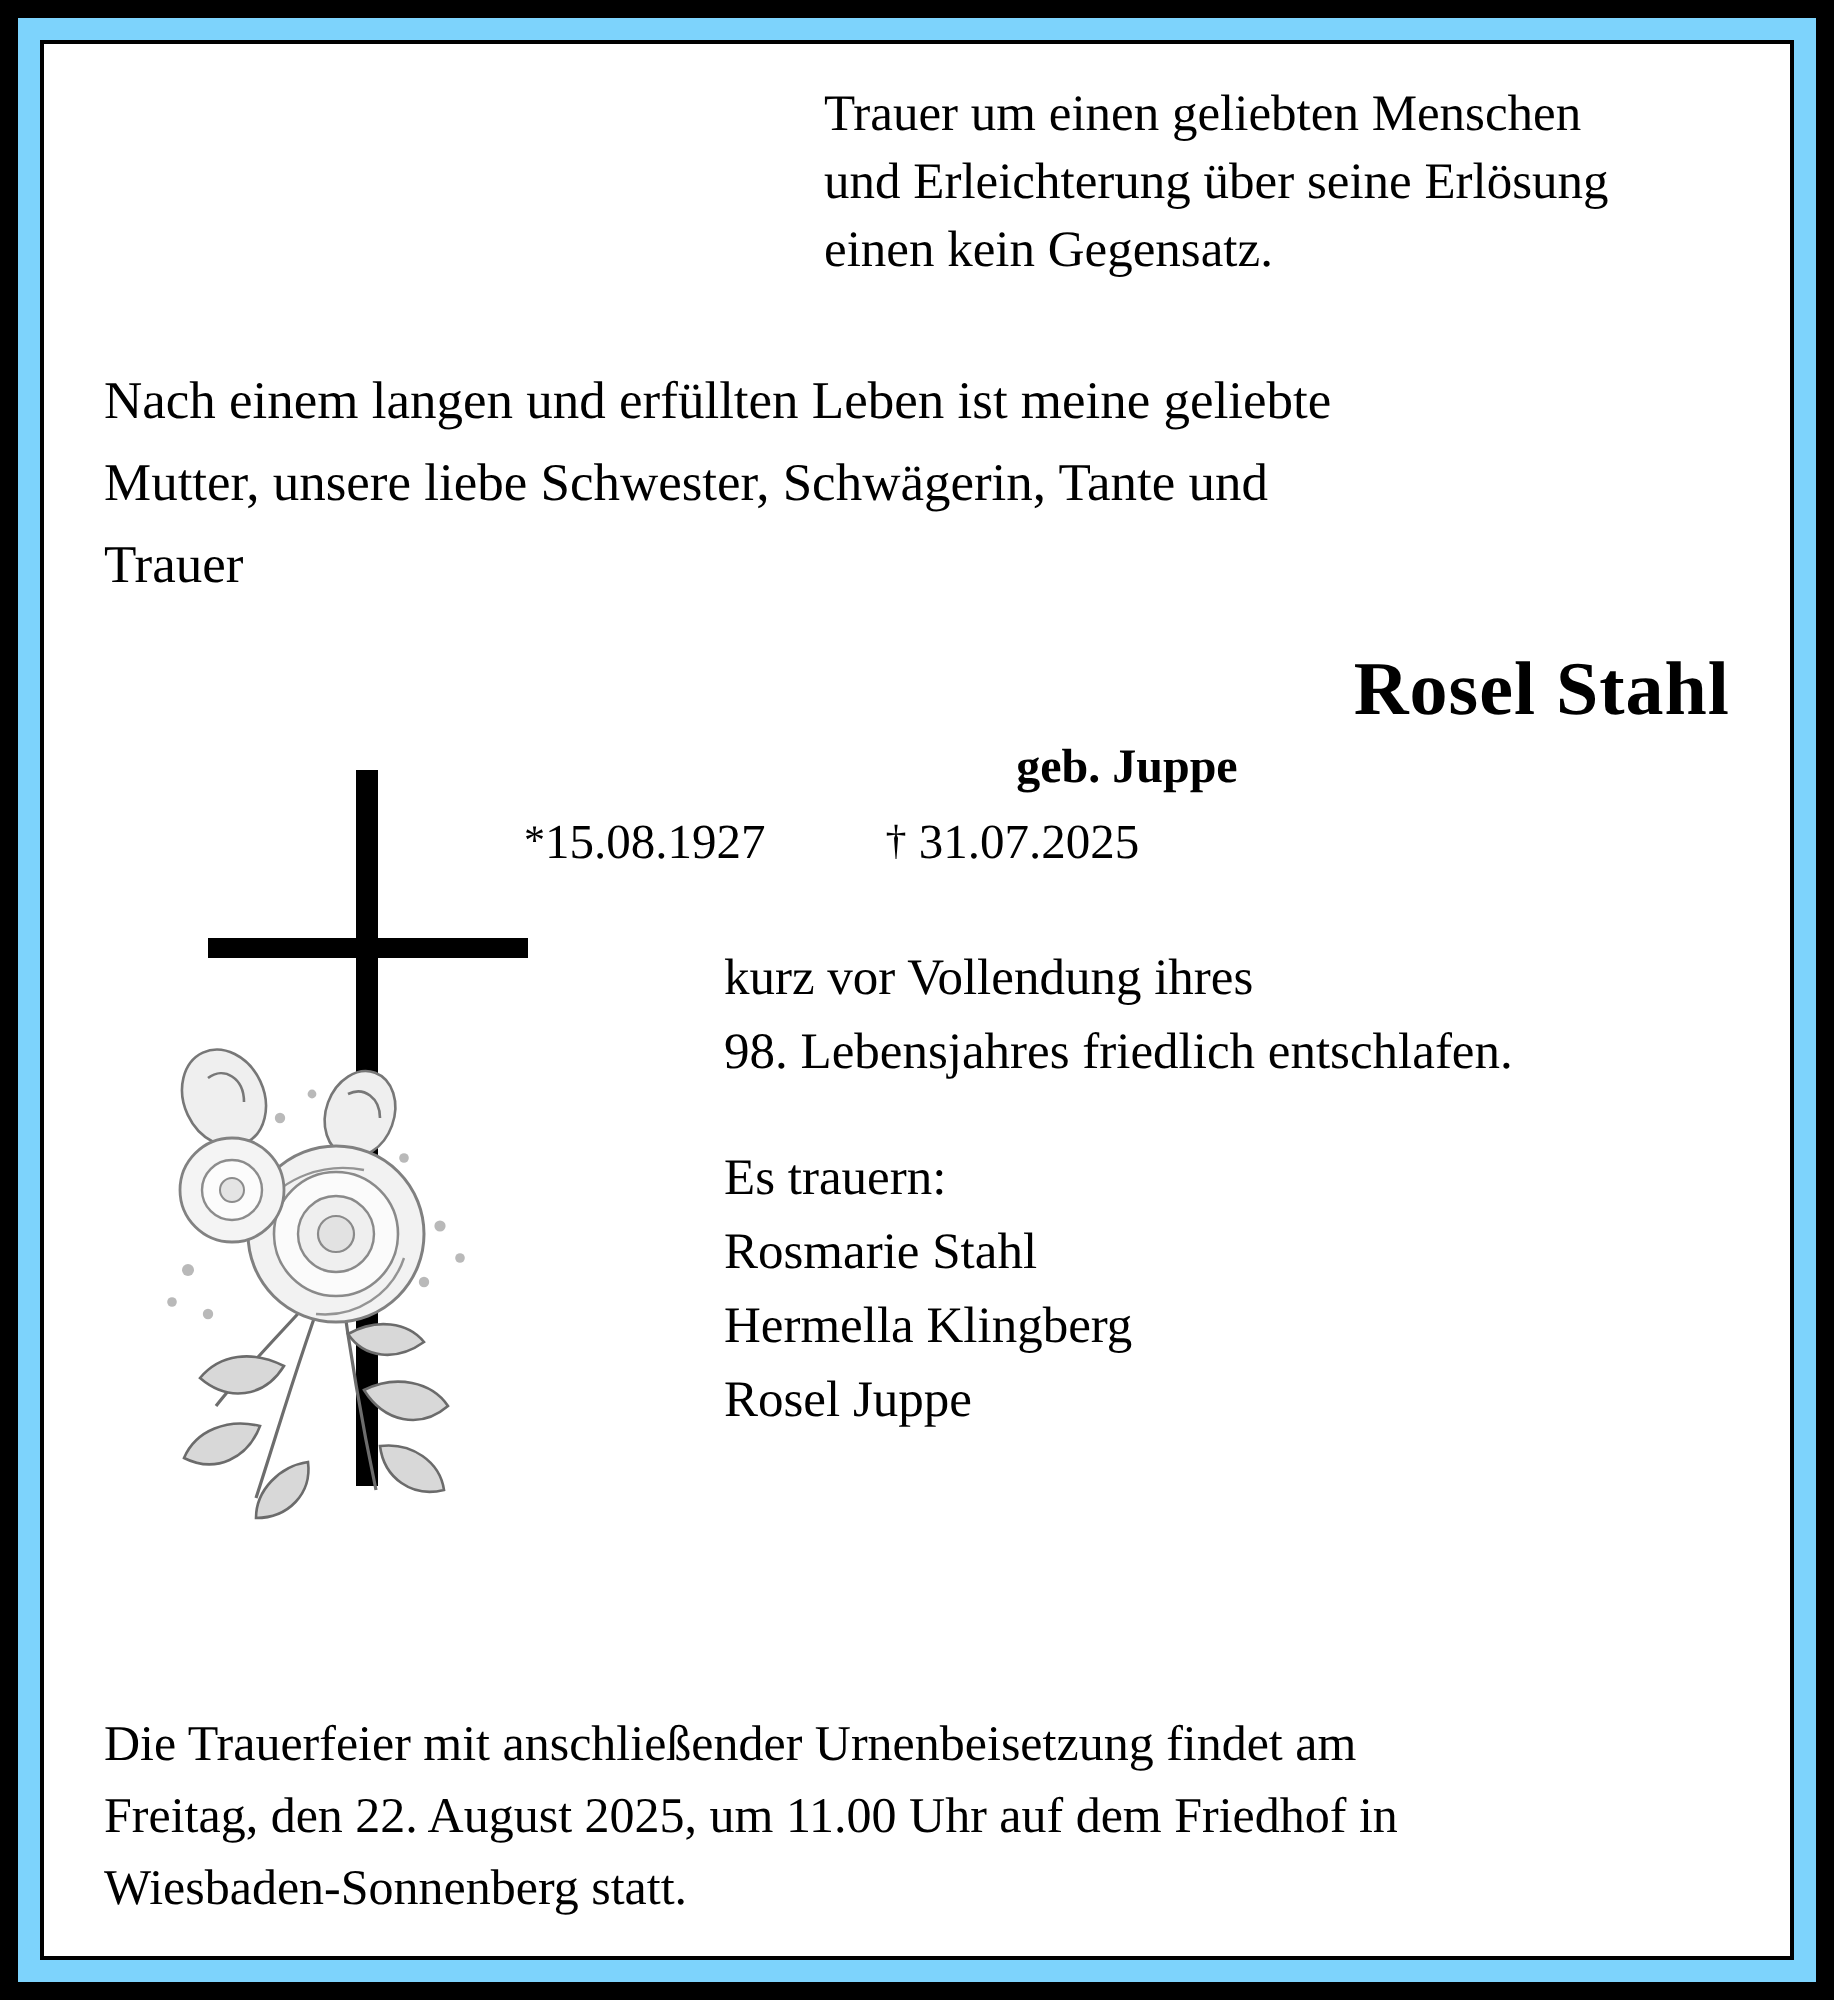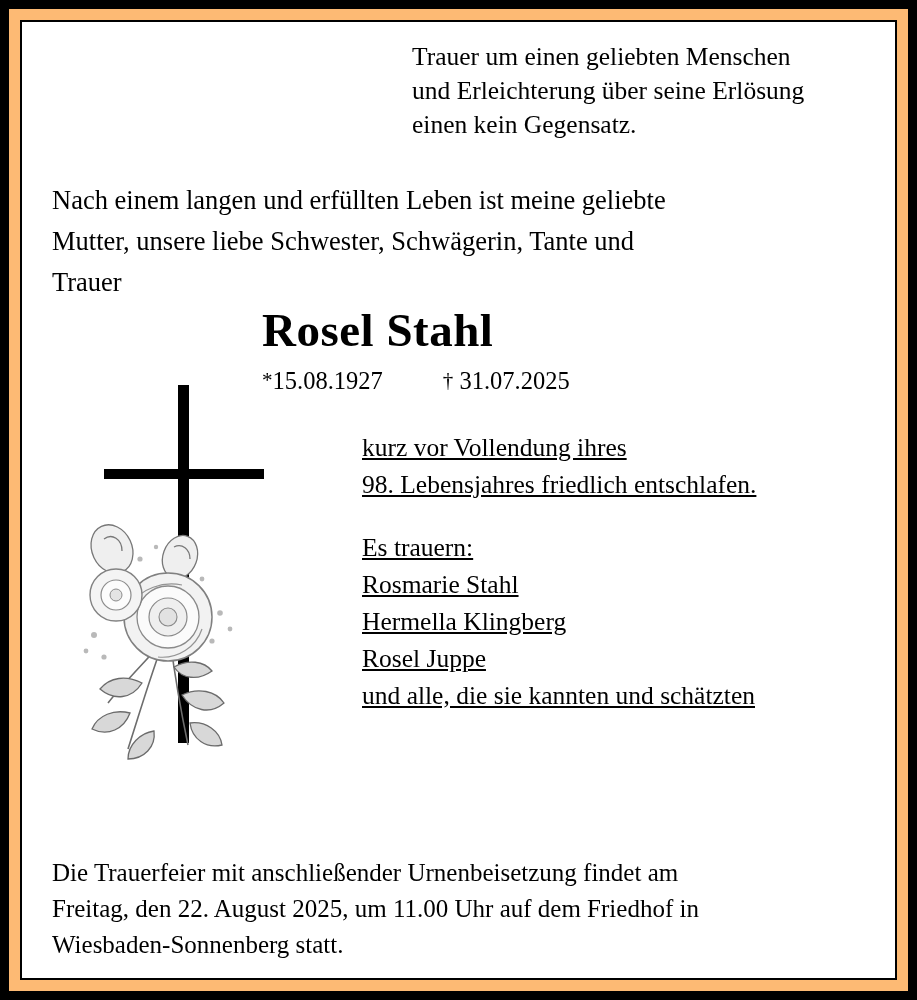--- a/index.html
+++ b/index.html
@@ -12,21 +12,21 @@
     height: 1000px;
     font-family: "Liberation Serif", serif;
     color: #000000;
     overflow: hidden;
   }
   .obituary {
     position: relative;
     width: 917px;
     height: 1000px;
     box-sizing: border-box;
-    background: #fdba74;
+    background: #7dd3fc;
     border: 9px solid #000000;
   }
   .inner {
     position: absolute;
     left: 11px;
     top: 11px;
     right: 11px;
     bottom: 11px;
     border: 2px solid #000000;
     background: #ffffff;
@@ -57,23 +57,24 @@
     margin-top: 38px;
     font-size: 26.5px;
     line-height: 41px;
     text-align: justify;
     text-justify: inter-word;
   }
   .intro .lastline { text-align: left; }
 
   
   .name {
-    text-align: left;
+    margin-top: 20px;
+    text-align: right;
     padding-left: 210px;
-    font-size: 47px;
+    font-size: 38px;
     font-weight: bold;
     letter-spacing: 0.5px;
   }
   .maiden {
     margin-top: 4px;
     text-align: center;
     padding-left: 210px;
     font-size: 24px;
     font-weight: bold;
   }
@@ -85,21 +86,20 @@
   }
   .dates .birth { margin-right: 60px; }
   .sym { font-size: 21px; vertical-align: 2px; }
 
   
   .rightcol {
     margin-top: 34px;
     padding-left: 310px;
     font-size: 25.5px;
     line-height: 37px;
-    text-decoration: underline;
   }
   .rightcol .block { margin-bottom: 26px; }
   .rightcol .block:last-child { margin-bottom: 16px; }
 
   
   .graphic {
     position: absolute;
     left: 48px;
     top: 355px;
     width: 230px;
@@ -153,35 +153,35 @@
         <div>einen kein Gegensatz.</div>
       </div>
 
       <div class="intro">
         <div>Nach einem langen und erfüllten Leben ist meine geliebte</div>
         <div>Mutter, unsere liebe Schwester, Schwägerin, Tante und</div>
         <div class="lastline">Trauer</div>
       </div>
 
       <div class="name">Rosel Stahl</div>
+      <div class="maiden">geb. Juppe</div>
       <div class="dates">
         <span class="birth"><span class="sym">*</span><span>15.08.1927</span></span><span class="death"><span class="sym">†</span> <span>31.07.2025</span></span>
       </div>
 
       <div class="rightcol">
         <div class="block">
           <div>kurz vor Vollendung ihres</div>
           <div>98. Lebensjahres friedlich entschlafen.</div>
         </div>
         <div class="block">
           <div>Es trauern:</div>
           <div>Rosmarie Stahl</div>
           <div>Hermella Klingberg</div>
           <div>Rosel Juppe</div>
-          <div>und alle, die sie kannten und schätzten</div>
         </div>
       </div>
 
       <div class="graphic">
         <div class="cross-v"></div>
         <div class="cross-h"></div>
         <svg class="roses" viewBox="0 0 185 250">
           <g fill="none" stroke="#6d6d6d" stroke-width="1.6">
             <path d="M95 120 C 80 160, 70 195, 58 232"></path>
             <path d="M100 122 C 105 160, 110 190, 118 228"></path>

